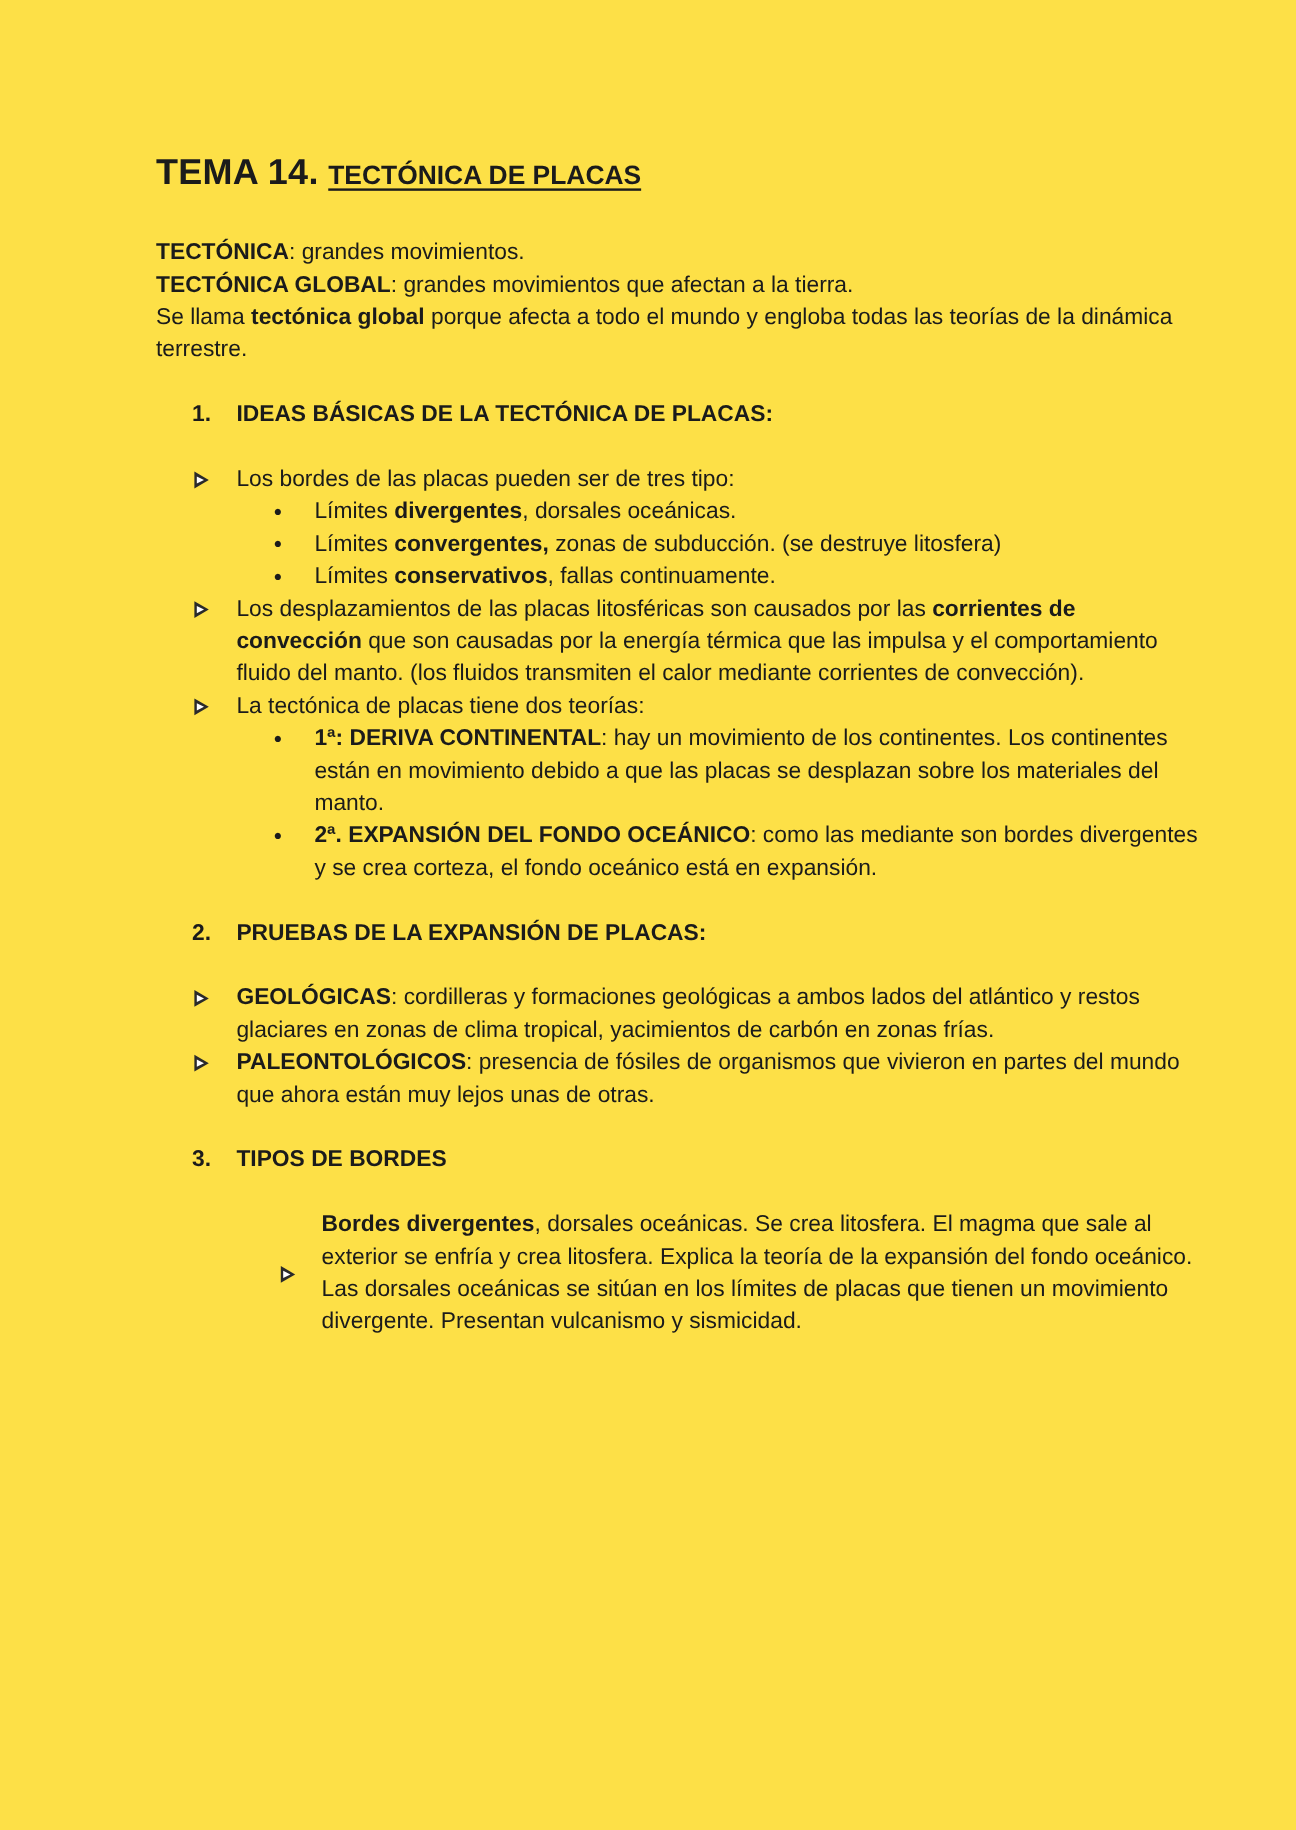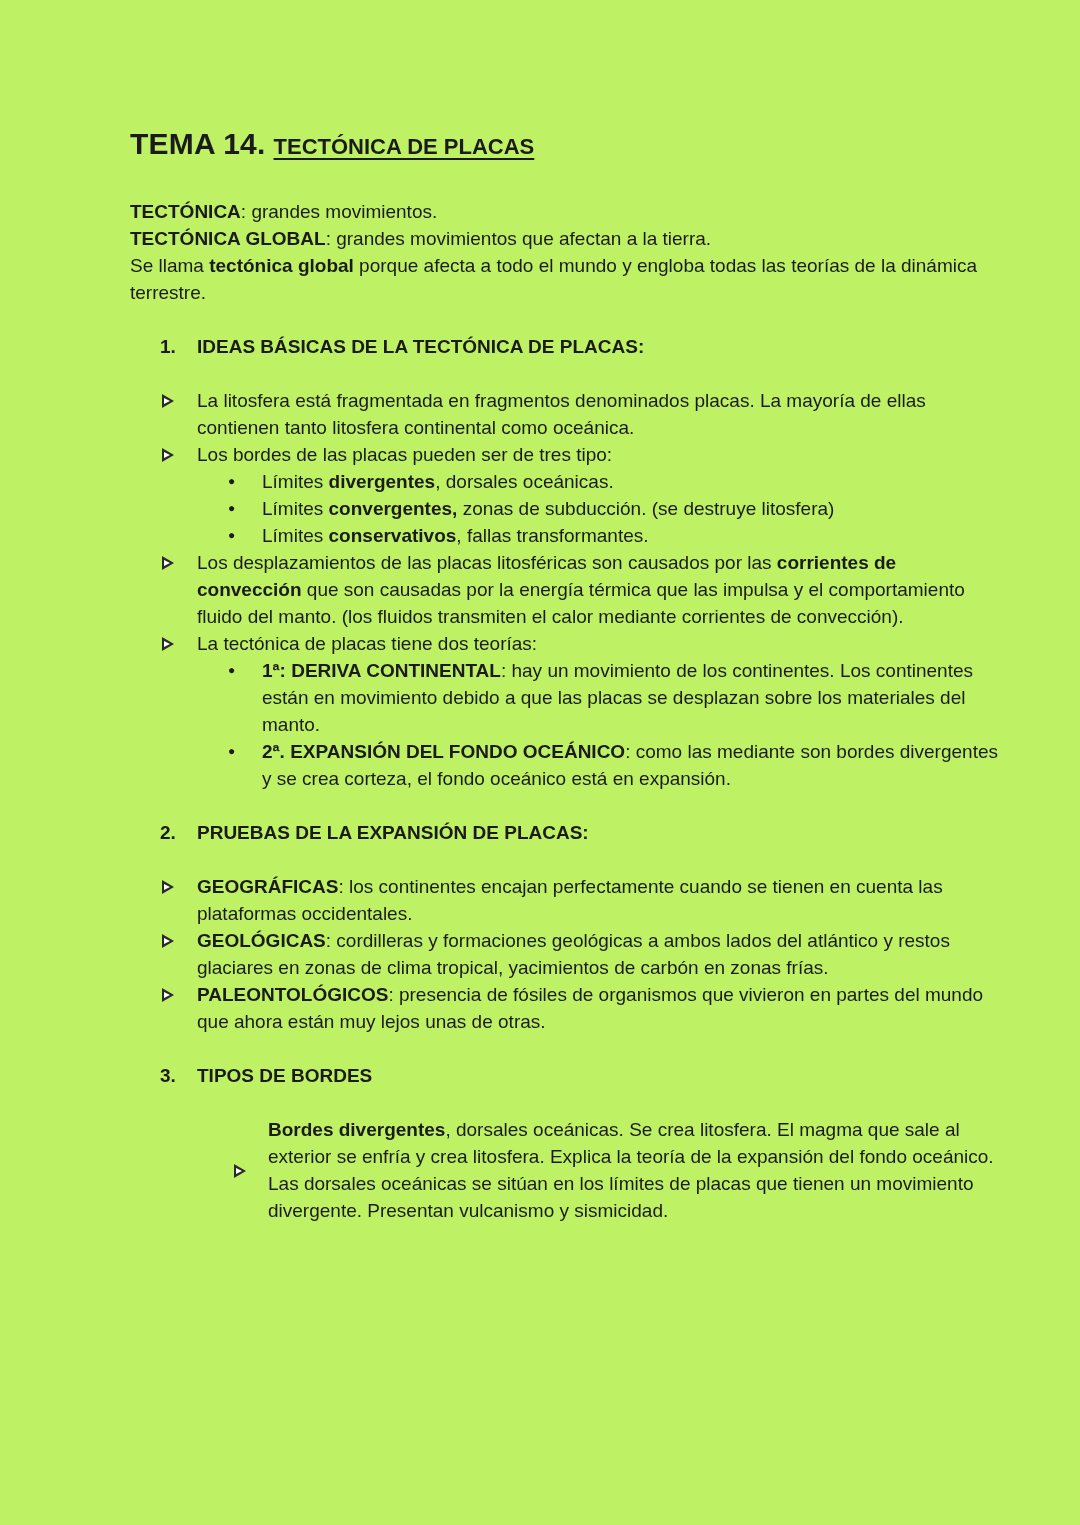--- a/index.html
+++ b/index.html
@@ -5,21 +5,21 @@
   html, body {
     margin: 0;
     padding: 0;
     background: #ffffff;
   }
   .page {
     position: relative;
     width: 1080px;
     height: 1525px;
     margin: 0 auto;
-    background: #bef264;
+    background: #fde047;
     color: #1b1b1b;
     font-family: "Liberation Sans", "DejaVu Sans", sans-serif;
     font-size: 19px;
     line-height: 27px;
     box-sizing: border-box;
     padding: 128px 81px 60px 130px;
     overflow: hidden;
   }
   .doc-title {
     margin: 0 0 38px 0;
@@ -122,37 +122,33 @@
       </div>
       <div class="block para">
         <span class="text"><span>Se llama </span><span class="bold">tectónica global</span><span> porque afecta a todo el mundo y engloba todas las teorías de la dinámica terrestre.</span></span>
       </div>
       <div class="block h1">
         <span class="marker">1.</span>
         <span class="text"><span class="bold">IDEAS BÁSICAS DE LA TECTÓNICA DE PLACAS:</span></span>
       </div>
       <div class="block arrow">
         <span class="marker"></span>
-        <span class="text"><span>La litosfera está fragmentada en fragmentos denominados placas. La mayoría de ellas contienen tanto litosfera continental como oceánica.</span></span>
-      </div>
-      <div class="block arrow">
-        <span class="marker"></span>
         <span class="text"><span>Los bordes de las placas pueden ser de tres tipo:</span></span>
       </div>
       <div class="block dot">
         <span class="marker">●</span>
         <span class="text"><span>Límites </span><span class="bold">divergentes</span><span>, dorsales oceánicas.</span></span>
       </div>
       <div class="block dot">
         <span class="marker">●</span>
         <span class="text"><span>Límites </span><span class="bold">convergentes,</span><span> zonas de subducción. (se destruye litosfera)</span></span>
       </div>
       <div class="block dot">
         <span class="marker">●</span>
-        <span class="text"><span>Límites </span><span class="bold">conservativos</span><span>, fallas transformantes.</span></span>
+        <span class="text"><span>Límites </span><span class="bold">conservativos</span><span>, fallas continuamente.</span></span>
       </div>
       <div class="block arrow">
         <span class="marker"></span>
         <span class="text"><span>Los desplazamientos de las placas litosféricas son causados por las </span><span class="bold">corrientes de convección</span><span> que son causadas por la energía térmica que las impulsa y el comportamiento fluido del manto. (los fluidos transmiten el calor mediante corrientes de convección).</span></span>
       </div>
       <div class="block arrow">
         <span class="marker"></span>
         <span class="text"><span>La tectónica de placas tiene dos teorías:</span></span>
       </div>
       <div class="block dot">
@@ -162,24 +158,20 @@
       <div class="block dot">
         <span class="marker">●</span>
         <span class="text"><span class="bold">2ª. EXPANSIÓN DEL FONDO OCEÁNICO</span><span>: como las mediante son bordes divergentes y se crea corteza, el fondo oceánico está en expansión.</span></span>
       </div>
       <div class="block h1">
         <span class="marker">2.</span>
         <span class="text"><span class="bold">PRUEBAS DE LA EXPANSIÓN DE PLACAS:</span></span>
       </div>
       <div class="block arrow">
         <span class="marker"></span>
-        <span class="text"><span class="bold">GEOGRÁFICAS</span><span>: los continentes encajan perfectamente cuando se tienen en cuenta las plataformas occidentales.</span></span>
-      </div>
-      <div class="block arrow">
-        <span class="marker"></span>
         <span class="text"><span class="bold">GEOLÓGICAS</span><span>: cordilleras y formaciones geológicas a ambos lados del atlántico y restos glaciares en zonas de clima tropical, yacimientos de carbón en zonas frías.</span></span>
       </div>
       <div class="block arrow">
         <span class="marker"></span>
         <span class="text"><span class="bold">PALEONTOLÓGICOS</span><span>: presencia de fósiles de organismos que vivieron en partes del mundo que ahora están muy lejos unas de otras.</span></span>
       </div>
       <div class="block h1">
         <span class="marker">3.</span>
         <span class="text"><span class="bold">TIPOS DE BORDES</span></span>
       </div>

